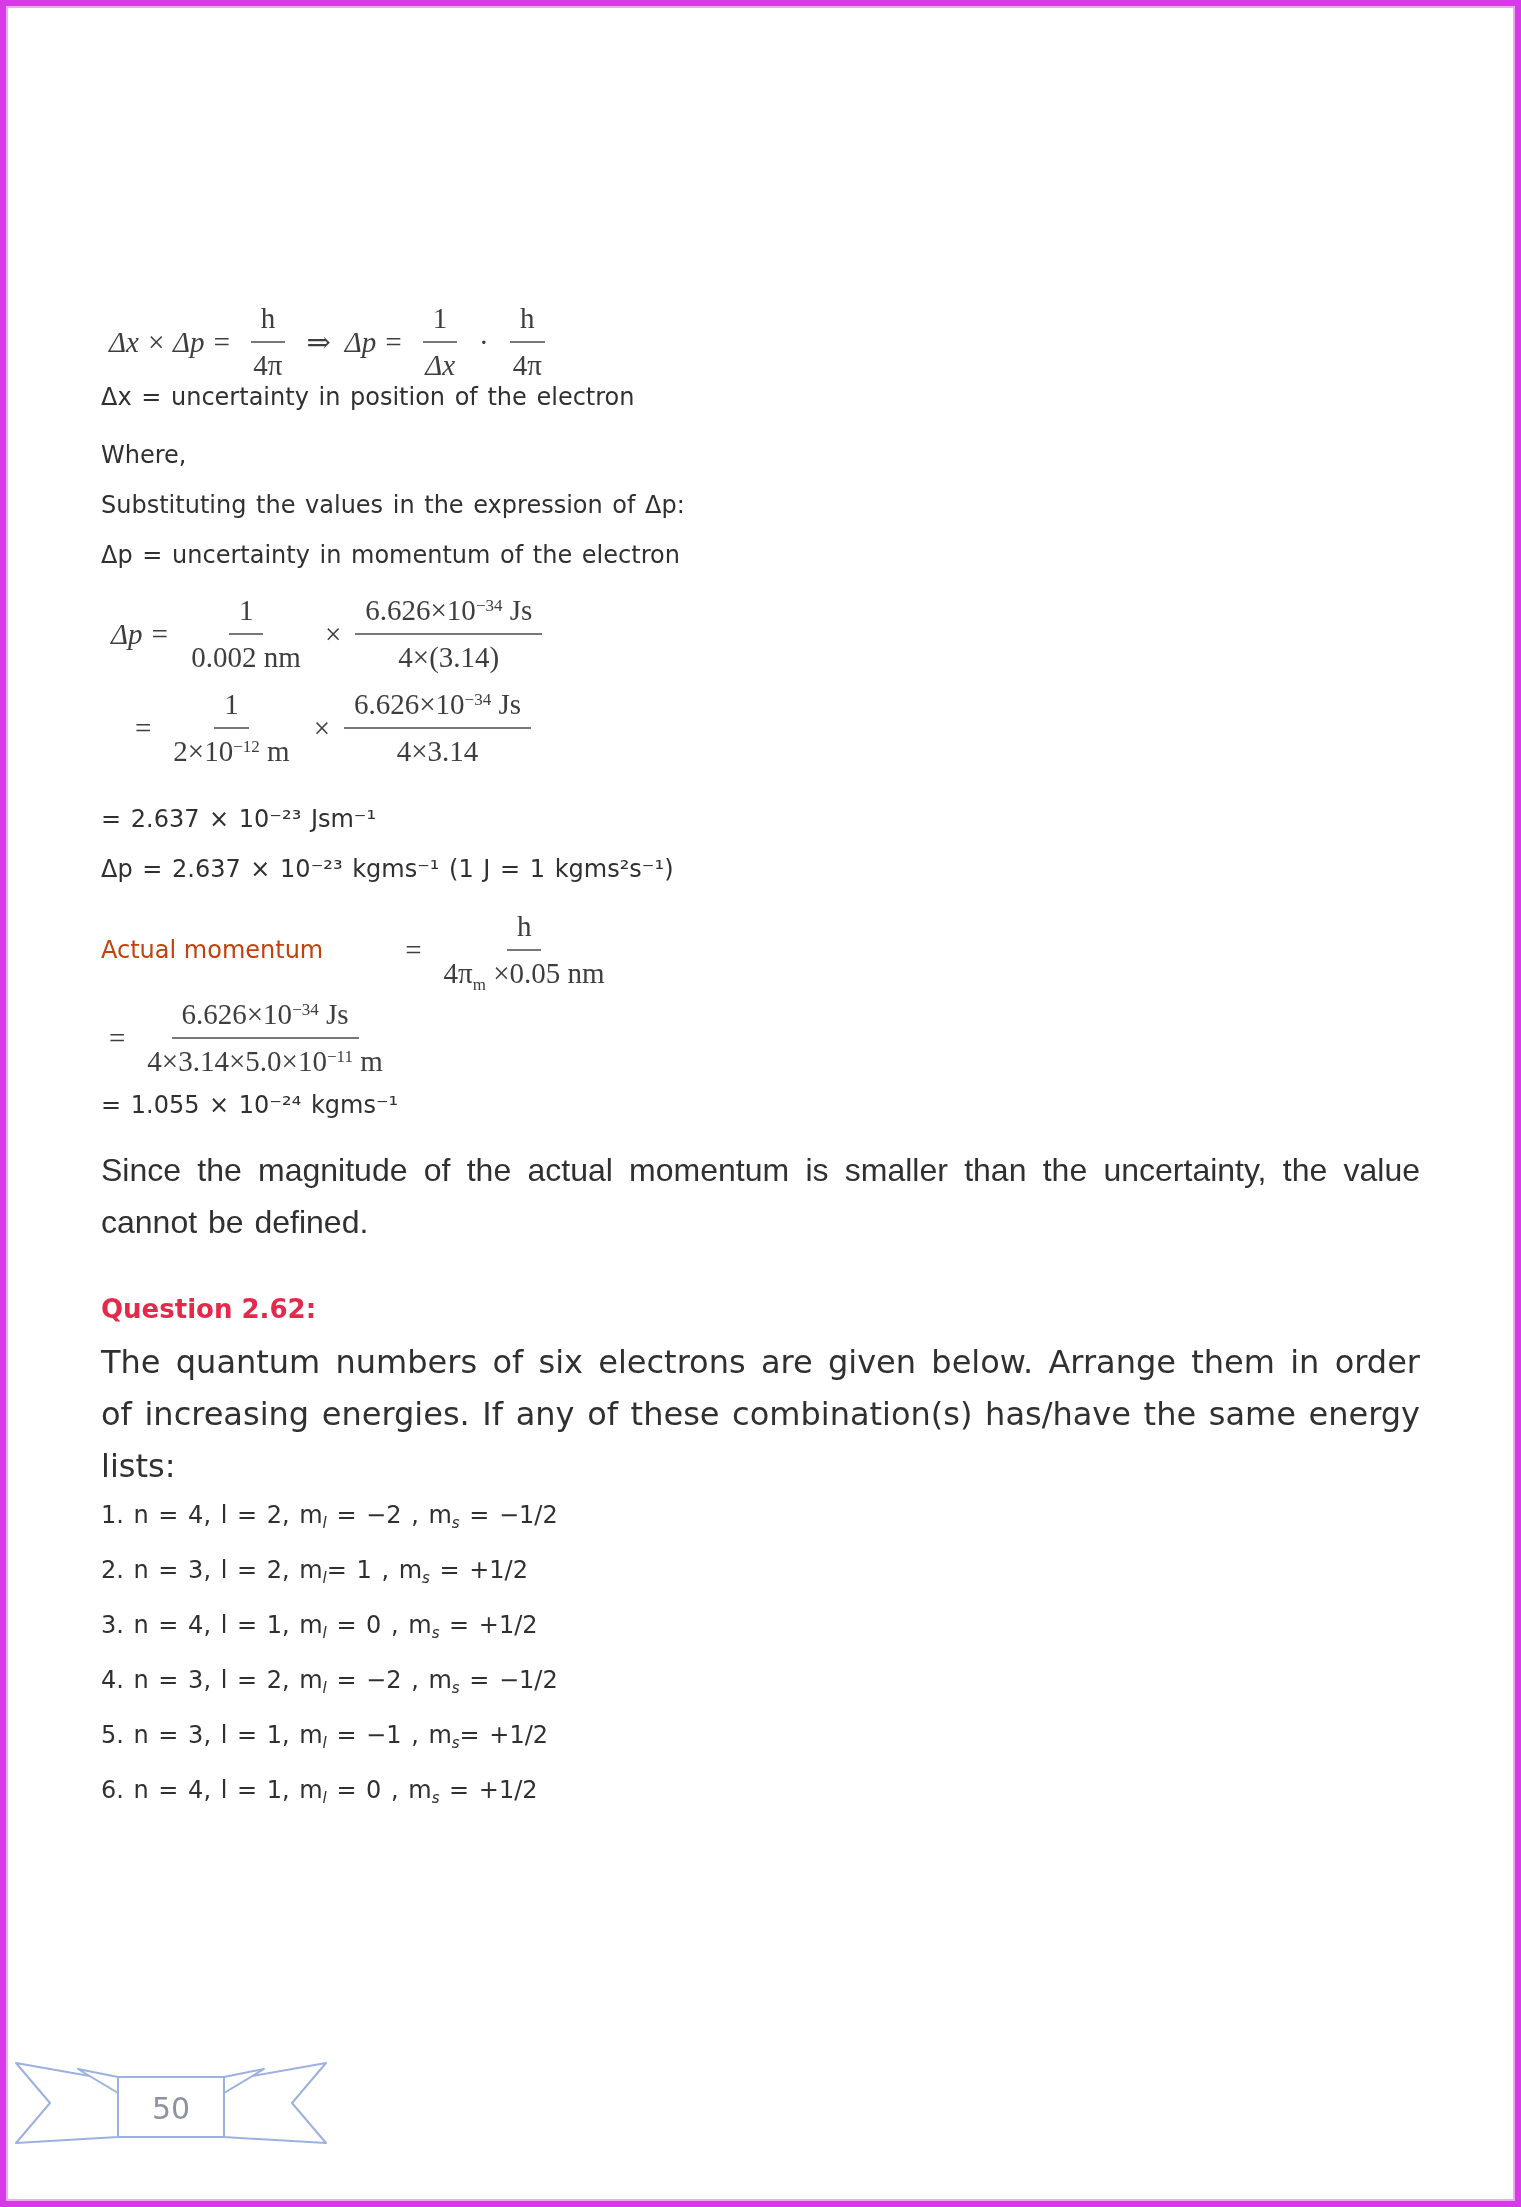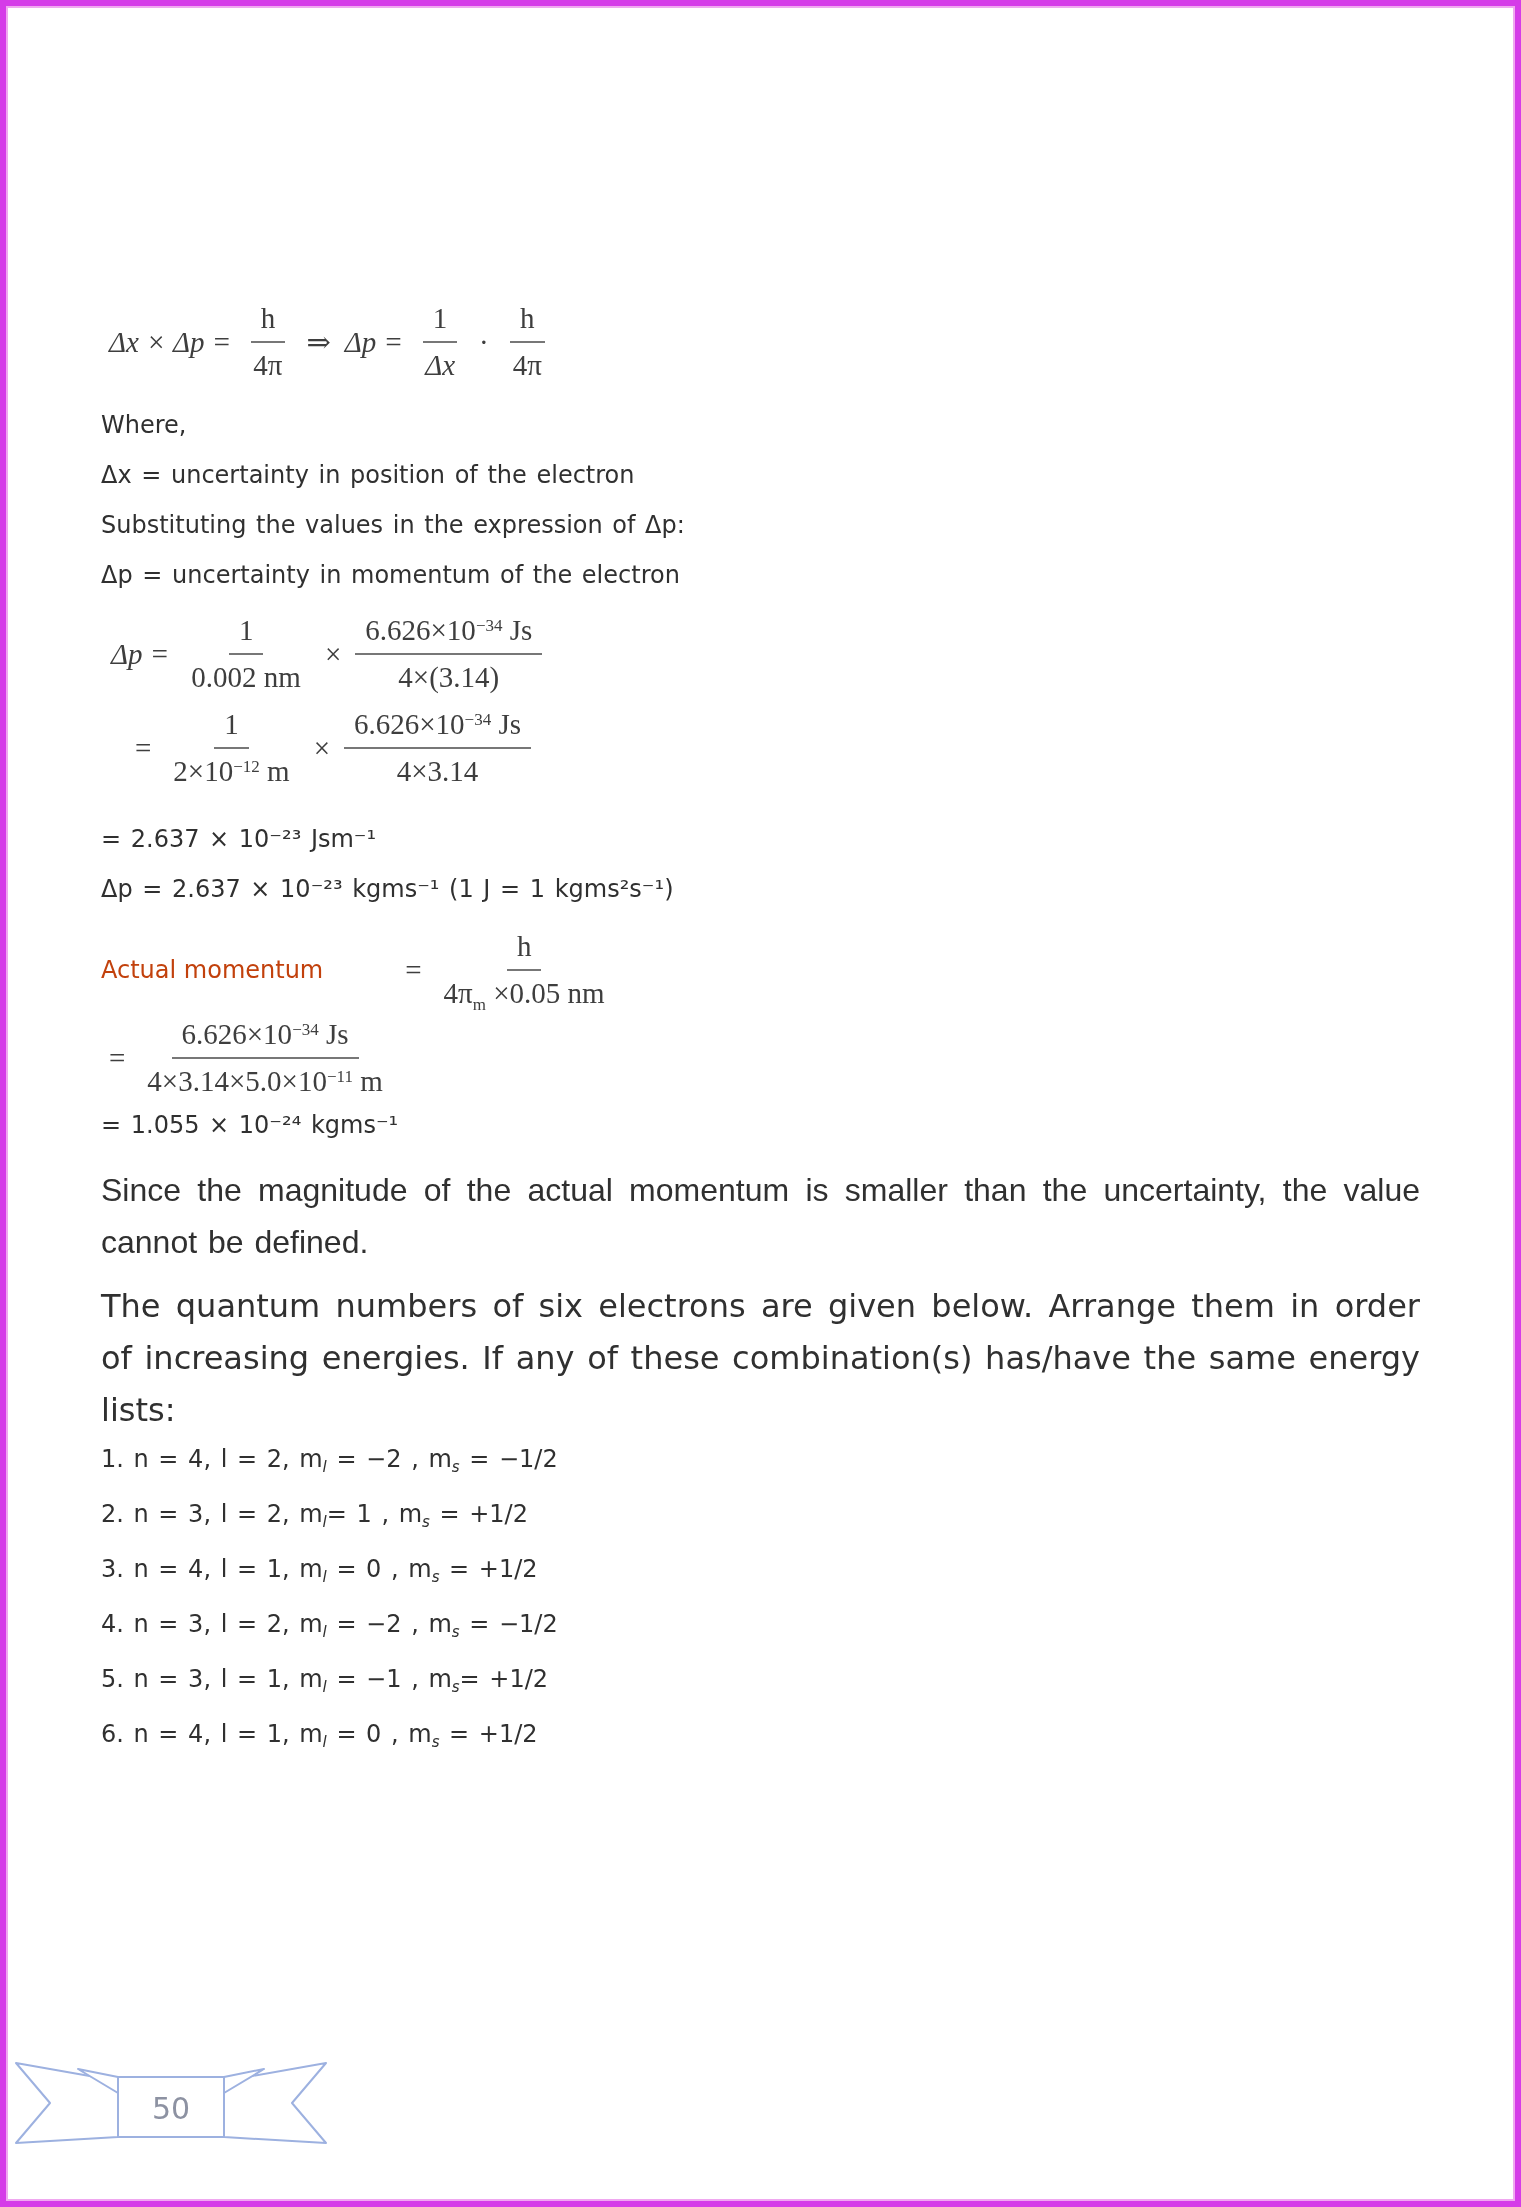--- a/index.html
+++ b/index.html
@@ -104,22 +104,22 @@
       <span class="num">1</span>
       <span class="den var">Δx</span>
     </span>
     <span class="op">·</span>
     <span class="frac">
       <span class="num">h</span>
       <span class="den">4π</span>
     </span>
   </div>
 
+  <div class="line">Δx = uncertainty in position of the electron</div>
   <div class="line mt-where">Where,</div>
-  <div class="line">Δx = uncertainty in position of the electron</div>
   <div class="line">Substituting the values in the expression of Δp:</div>
   <div class="line">Δp = uncertainty in momentum of the electron</div>
 
   <div class="eq eq2">
     <span class="var">Δp =</span>
     <span class="frac">
       <span class="num">1</span>
       <span class="den">0.002 nm</span>
     </span>
     <span class="op">×</span>
@@ -159,20 +159,21 @@
     <span class="frac">
       <span class="num"><span>6.626×10</span><sup>−34</sup><span> Js</span></span>
       <span class="den"><span>4×3.14×5.0×10</span><sup>−11</sup><span> m</span></span>
     </span>
   </div>
 
   <div class="line mt-kgms">= 1.055 × 10⁻²⁴ kgms⁻¹</div>
 
   <p class="para narrow">Since the magnitude of the actual momentum is smaller than the uncertainty, the value cannot be defined.</p>
 
+  <div class="q-heading">Question 2.62:</div>
 
   <p class="para q-body">The quantum numbers of six electrons are given below. Arrange them in order of increasing energies. If any of these combination(s) has/have the same energy lists:</p>
 
   <div class="q-list">
     <div class="item"><span>1. n = 4, l = 2, m</span><sub>l</sub><span> = −2 , m</span><sub>s</sub><span> = −1/2</span></div>
     <div class="item"><span>2. n = 3, l = 2, m</span><sub>l</sub><span>= 1 , m</span><sub>s</sub><span> = +1/2</span></div>
     <div class="item"><span>3. n = 4, l = 1, m</span><sub>l</sub><span> = 0 , m</span><sub>s</sub><span> = +1/2</span></div>
     <div class="item"><span>4. n = 3, l = 2, m</span><sub>l</sub><span> = −2 , m</span><sub>s</sub><span> = −1/2</span></div>
     <div class="item"><span>5. n = 3, l = 1, m</span><sub>l</sub><span> = −1 , m</span><sub>s</sub><span>= +1/2</span></div>
     <div class="item"><span>6. n = 4, l = 1, m</span><sub>l</sub><span> = 0 , m</span><sub>s</sub><span> = +1/2</span></div>

